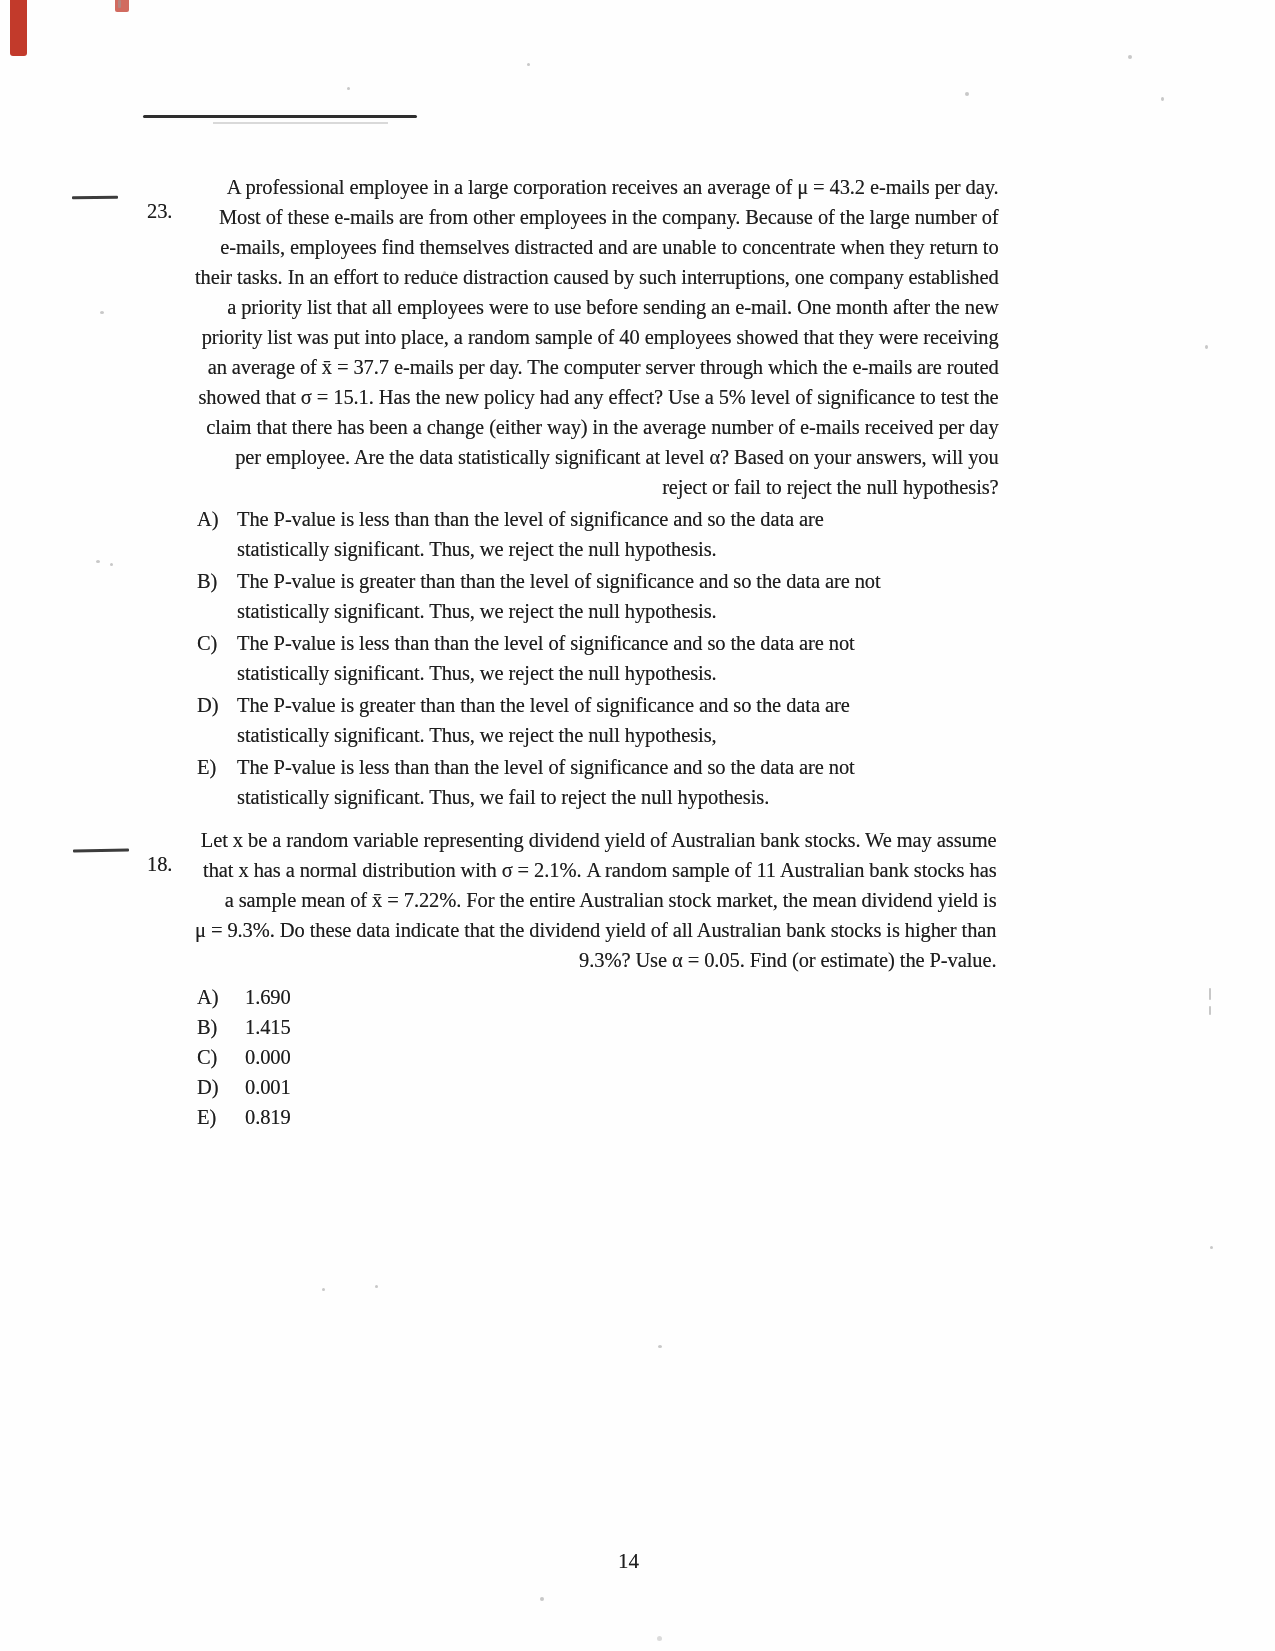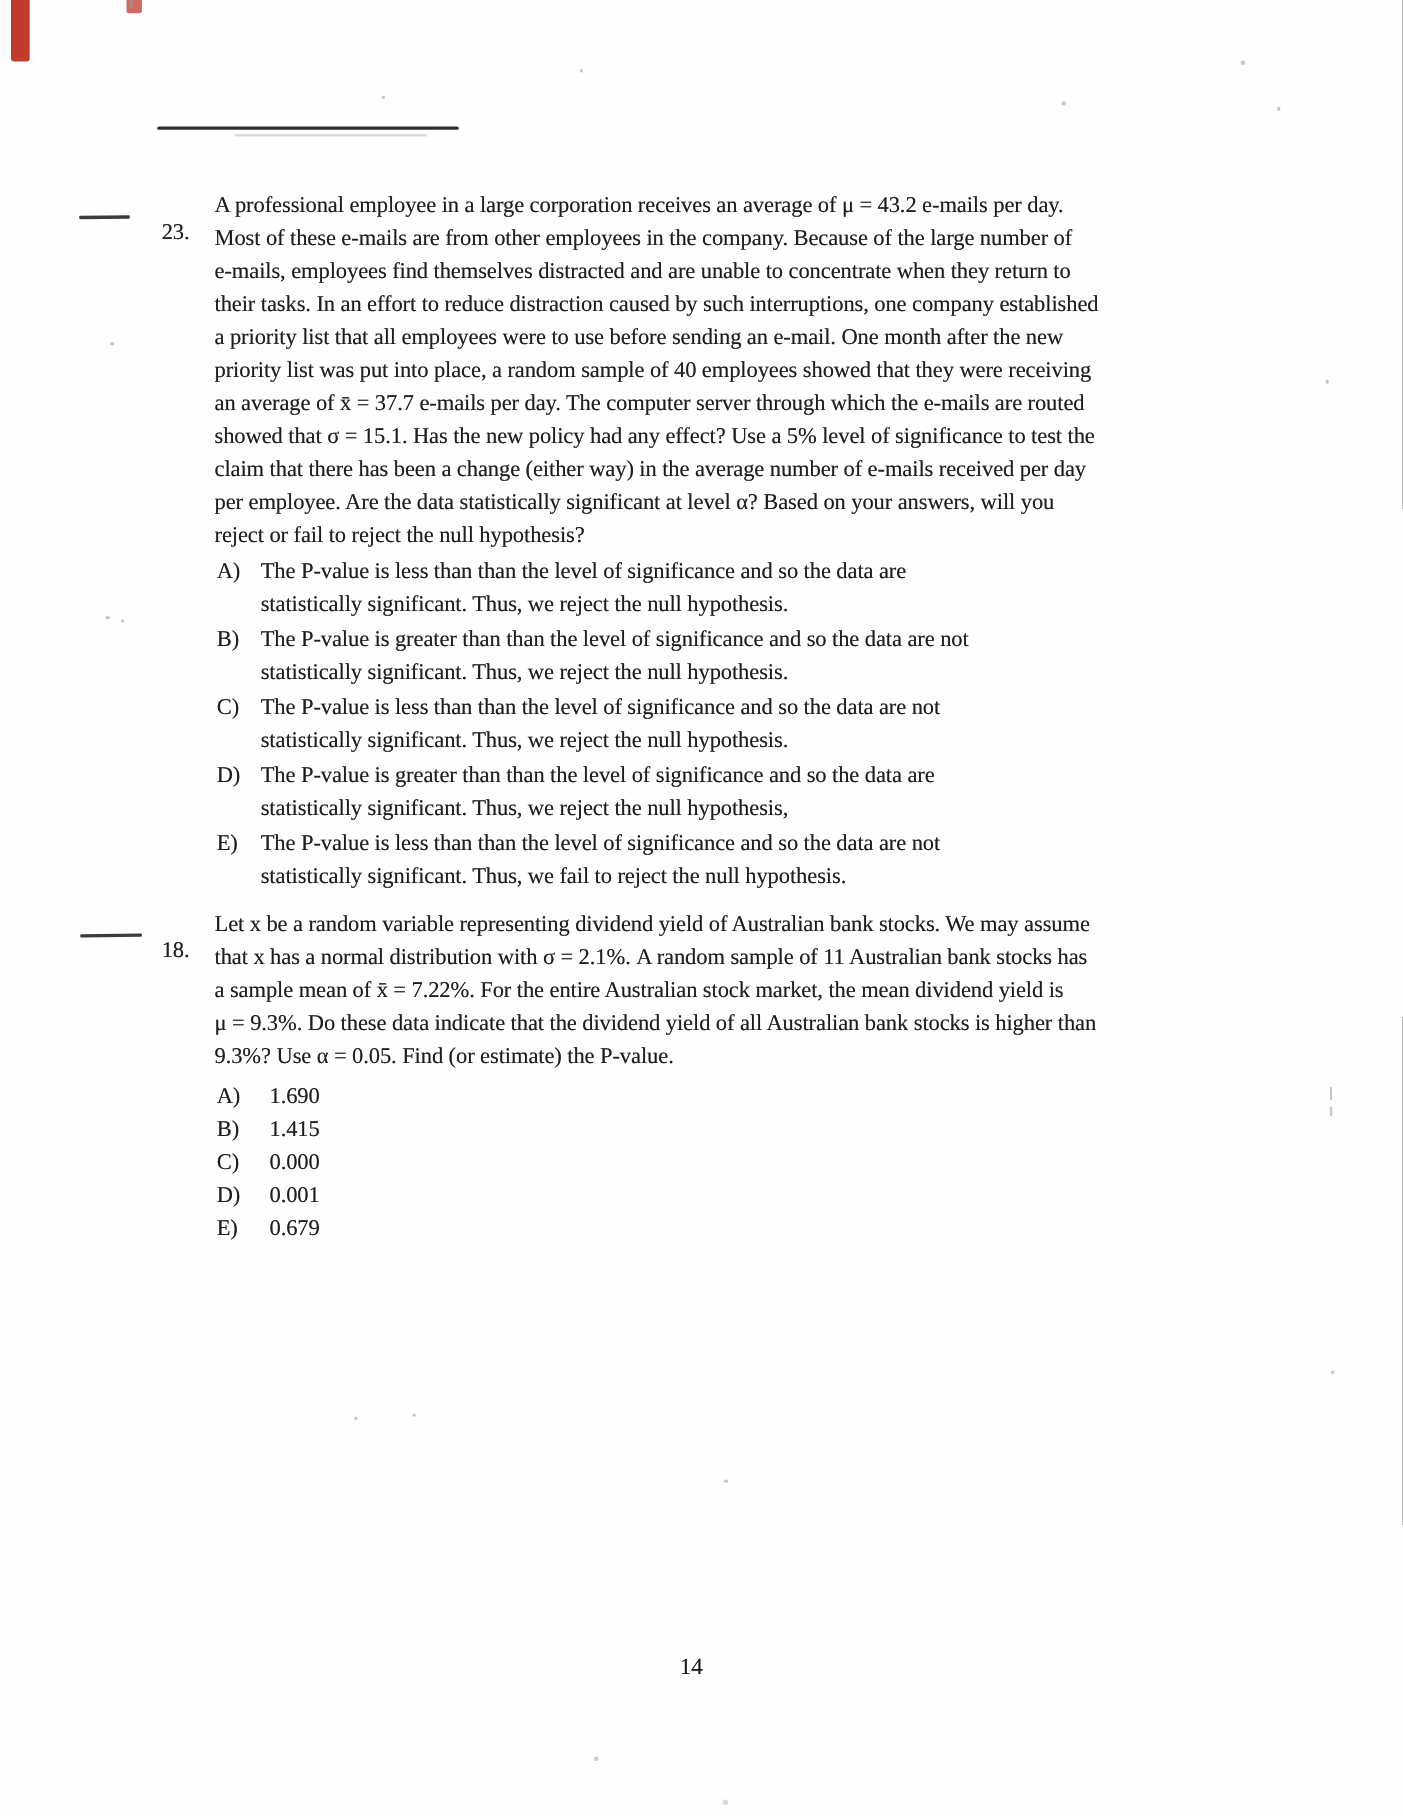--- a/index.html
+++ b/index.html
@@ -27,28 +27,28 @@
   .top-rule  { position:absolute; left:143px; top:115px; width:274px; height:3px; background:#2e2e2e; border-radius:2px; }
   .top-rule-echo { position:absolute; left:213px; top:122px; width:175px; height:2px; background:#c9c9c9; opacity:.7; }
   
   .question { position:absolute; left:0; width:1275px; }
   .q23 { top:172px; }
   .q24 { top:825px; }
   .answer-blank { position:absolute; top:24px; height:3px; background:#3c3c3c; border-radius:1px; }
   .q23 .answer-blank { left:72px; width:46px; transform:rotate(-0.6deg); }
   .q24 .answer-blank { left:73px; width:56px; transform:rotate(-0.8deg); }
   .qnum  { position:absolute; left:147px; top:0;margin-top:24px; }
-  .qbody { position:absolute; left:195px; top:0; }
+  .qbody { position:absolute; left:195px; top:0;text-align:right; }
   .options { position:absolute; }
   .q23 .options { left:197px; top:332px; }
   .q24 .options { left:197px; top:157px; }
   .option { display:grid; grid-template-columns:40px auto; margin-bottom:2px; }
   .q24 .option { grid-template-columns:48px auto; margin-bottom:0; }
   
-  .page-number { position:absolute; left:618px; top:1500px; font-size:21px; }
+  .page-number { position:absolute; left:618px; top:1546px; font-size:21px; }
   
   .speck { position:absolute; background:#9a9a9a; border-radius:50%; opacity:.55; }
 </style>
 </head>
 <body>
 
 <div class="page">
 
   <div class="red-bar" style="background: rgb(194, 58, 43);"></div>
   <div class="red-tick" style="background: rgb(194, 58, 43);"></div>
@@ -119,21 +119,21 @@
       <div class="option">
         <span class="txt">C)</span>
         <span class="txt">0.000</span>
       </div>
       <div class="option">
         <span class="txt">D)</span>
         <span class="txt">0.001</span>
       </div>
       <div class="option">
         <span class="txt">E)</span>
-        <span class="txt">0.679</span>
+        <span class="txt">0.819</span>
       </div>
     </div>
   </section>
 
   <div class="page-number txt">14</div>
 
   <div class="speck" style="left:118px; top:0;    width:3px; height:8px;  border-radius:1px;"></div>
   <div class="speck" style="left:1128px; top:55px;  width:4px; height:4px;"></div>
   <div class="speck" style="left:965px;  top:92px;  width:4px; height:4px;"></div>
   <div class="speck" style="left:1161px; top:97px;  width:3px; height:4px;"></div>

